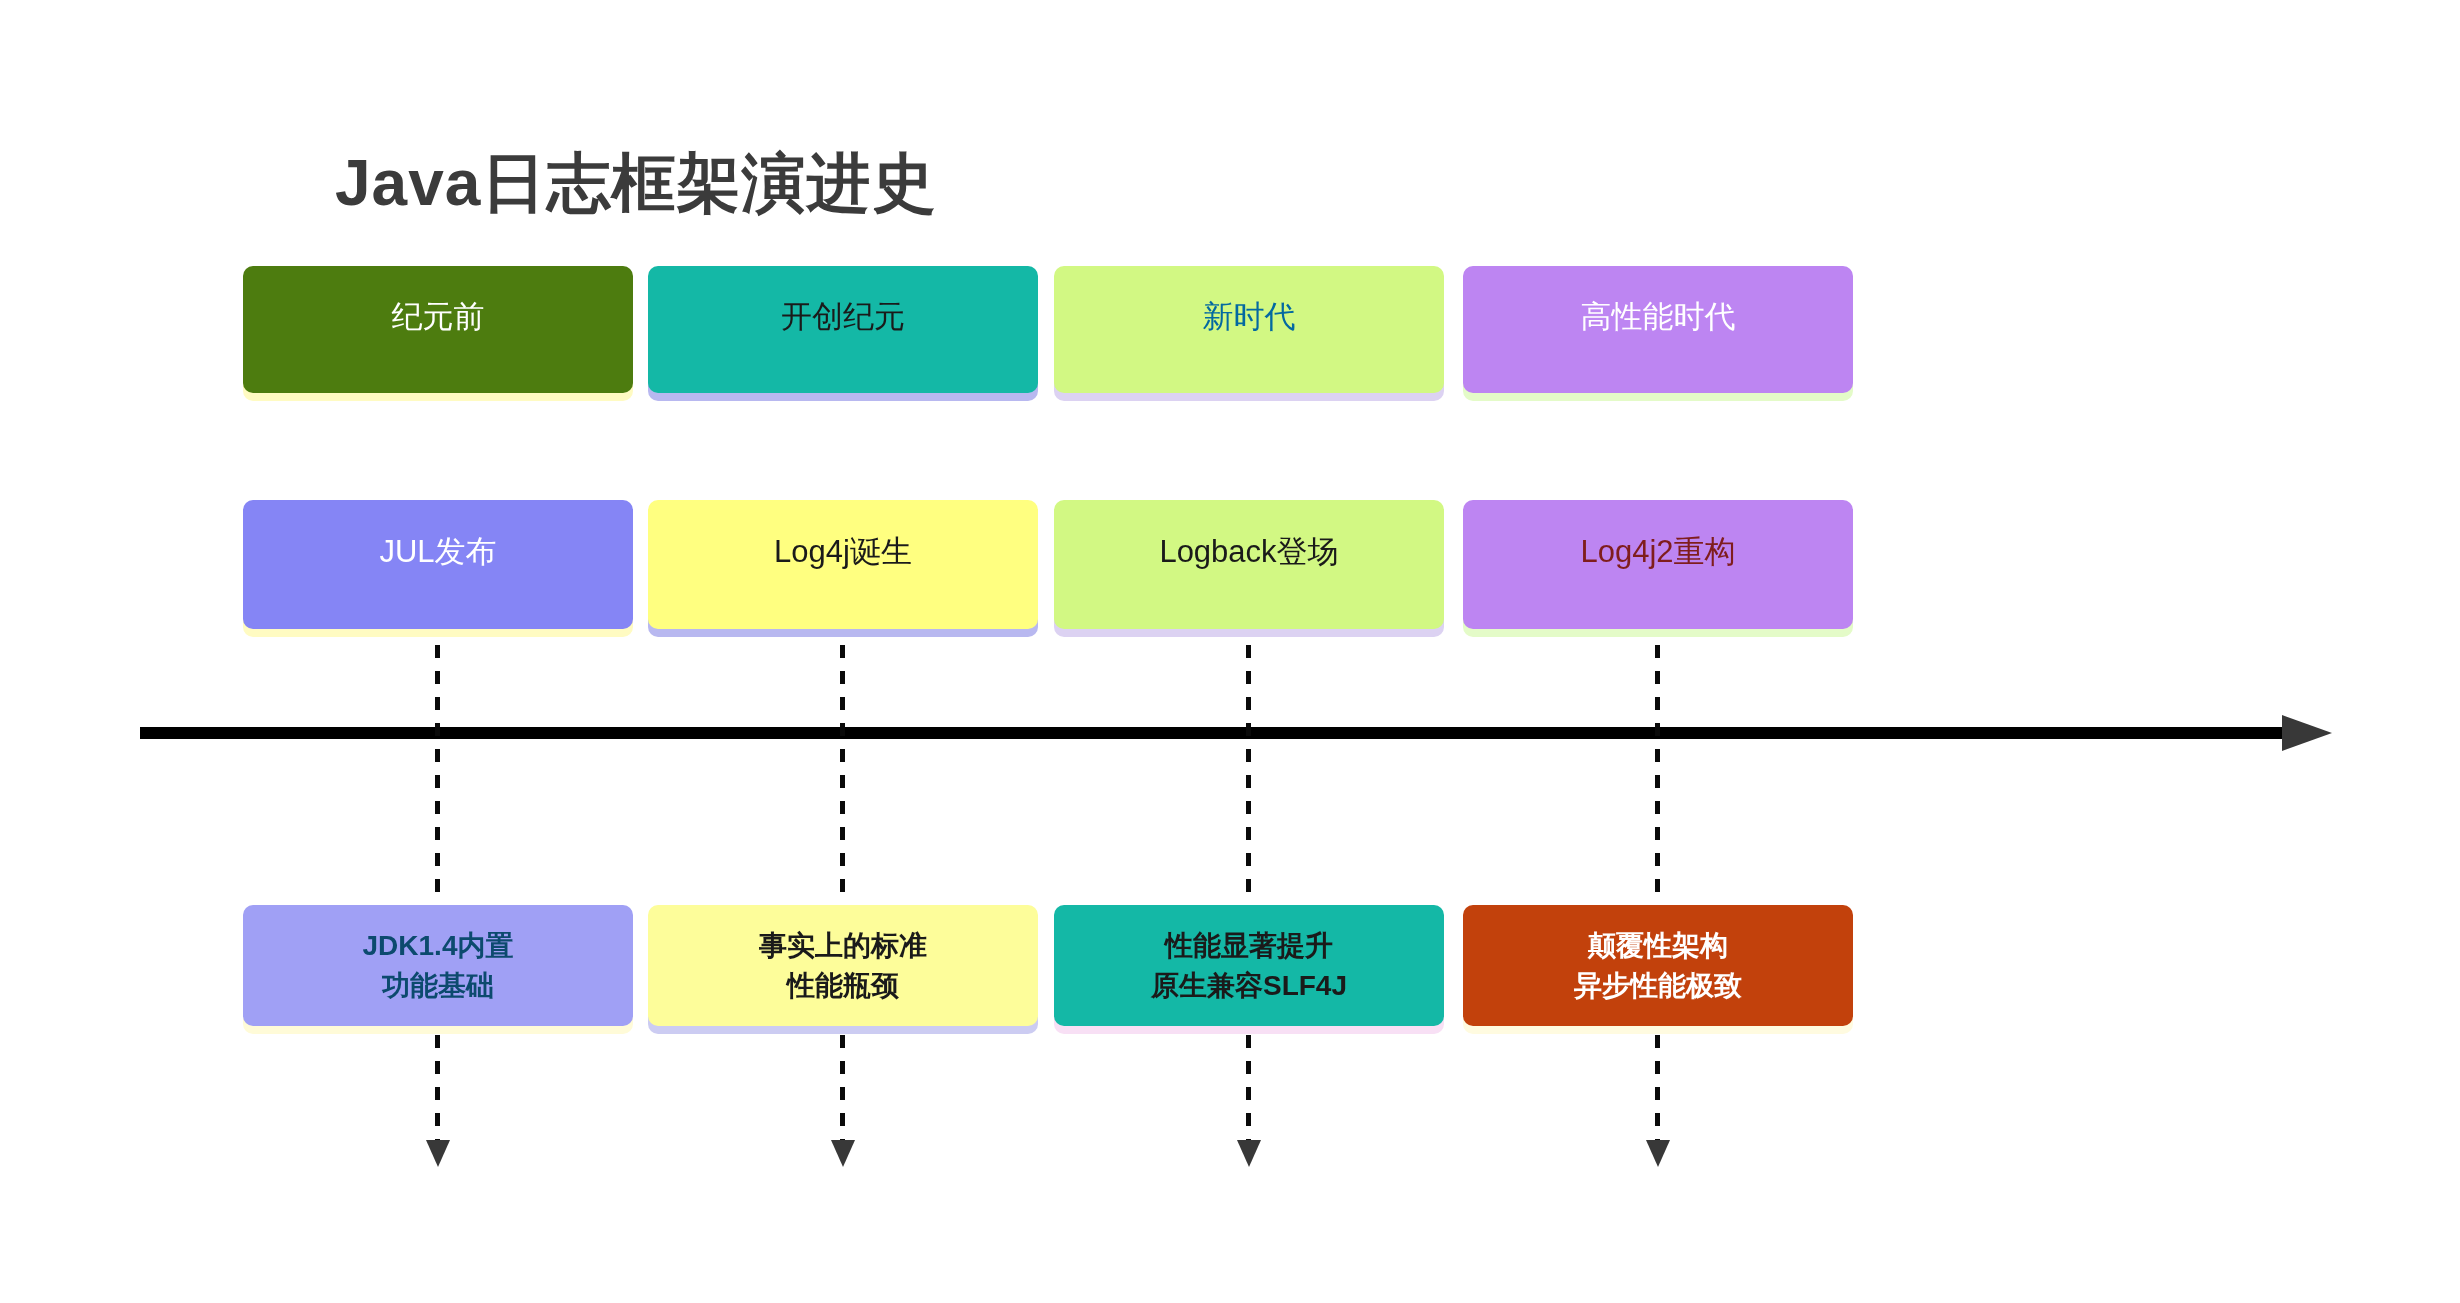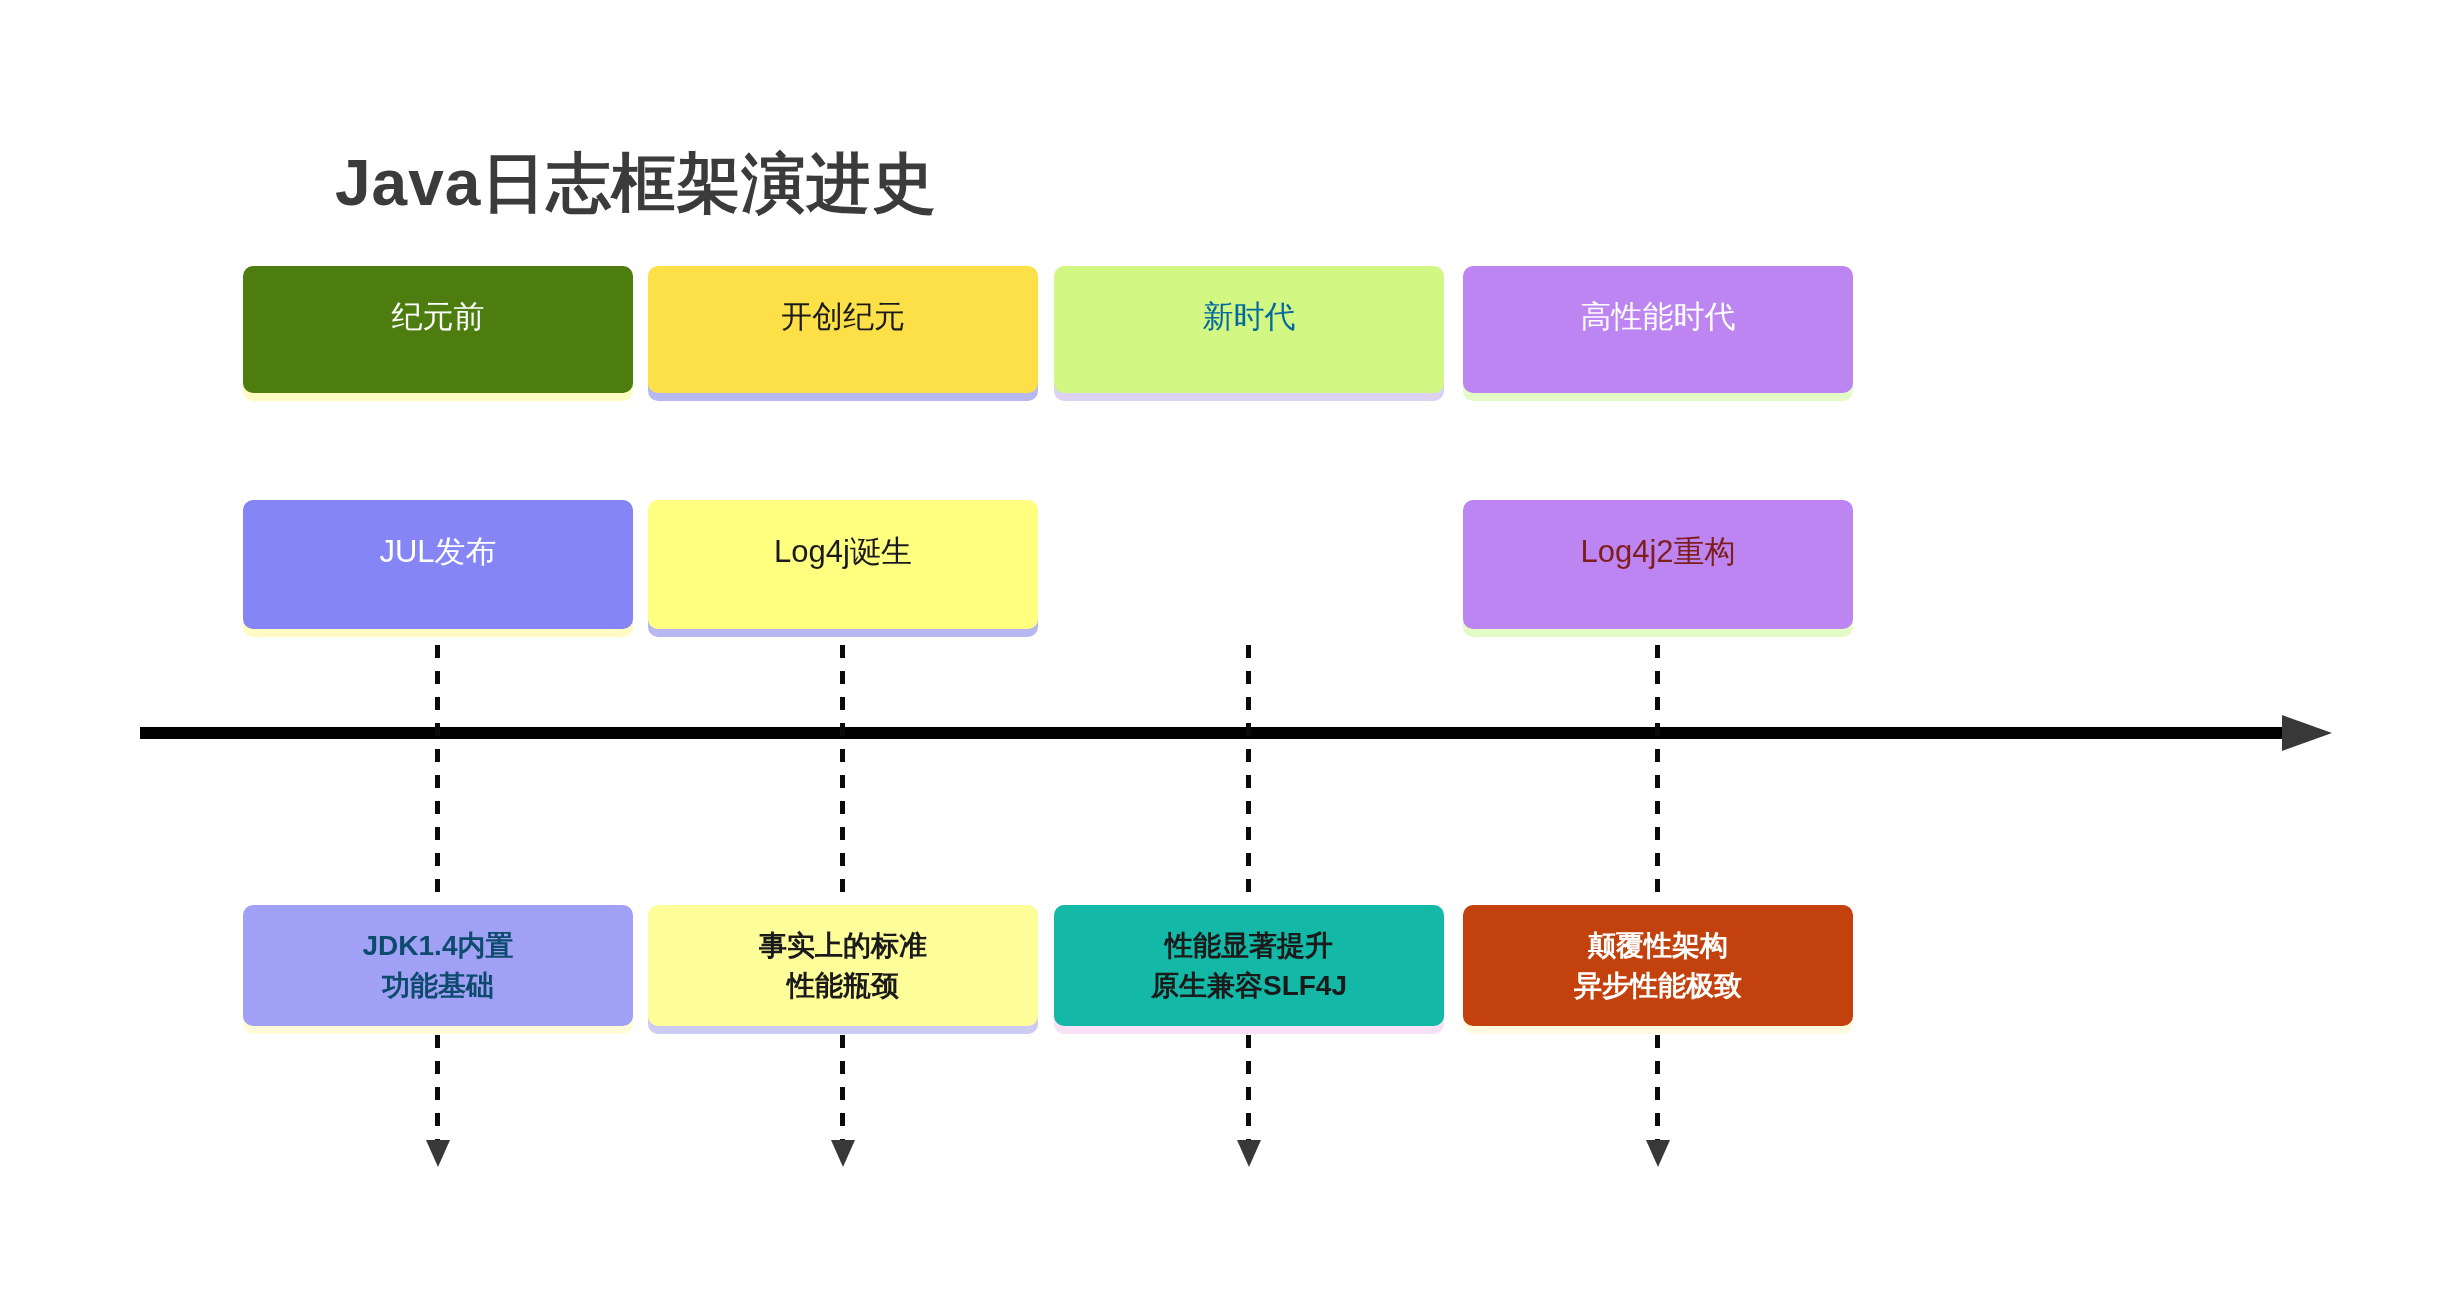--- a/index.html
+++ b/index.html
@@ -123,21 +123,21 @@
         <span class="detail-line">功能基础</span>
       </div>
     </div>
   </div>
 
   <div class="col" style="left:648px">
     <div class="dash-line"></div>
     <div class="down-arrowhead" style="border-top-color: rgb(56, 56, 56);"></div>
     <div class="box era-box">
       <div class="shadow-layer" style="background: rgb(184, 184, 240);"></div>
-      <div class="face" style="background: #fde047; color: rgb(26, 26, 26);">
+      <div class="face" style="background: #14b8a6; color: rgb(26, 26, 26);">
         <span>开创纪元</span>
       </div>
     </div>
     <div class="box event-box">
       <div class="shadow-layer" style="background: rgb(184, 184, 240);"></div>
       <div class="face" style="background: rgb(255, 255, 128); color: rgb(26, 26, 26);">
         <span>Log4j诞生</span>
       </div>
     </div>
     <div class="box detail-box">
@@ -151,20 +151,26 @@
 
   <div class="col" style="left:1054px">
     <div class="dash-line"></div>
     <div class="down-arrowhead" style="border-top-color: rgb(56, 56, 56);"></div>
     <div class="box era-box">
       <div class="shadow-layer" style="background: rgb(220, 210, 242);"></div>
       <div class="face" style="background: rgb(210, 248, 131); color: #0369a1;">
         <span>新时代</span>
       </div>
     </div>
+    <div class="box event-box">
+      <div class="shadow-layer" style="background: rgb(220, 210, 242);"></div>
+      <div class="face" style="background: rgb(210, 248, 131); color: rgb(26, 26, 26);">
+        <span>Logback登场</span>
+      </div>
+    </div>
     <div class="box detail-box">
       <div class="shadow-layer" style="background: rgb(248, 224, 245);"></div>
       <div class="face" style="background: #14b8a6; color: rgb(26, 26, 26);">
         <span class="detail-line">性能显著提升</span>
         <span class="detail-line">原生兼容SLF4J</span>
       </div>
     </div>
   </div>
 
   <div class="col" style="left:1463px">

